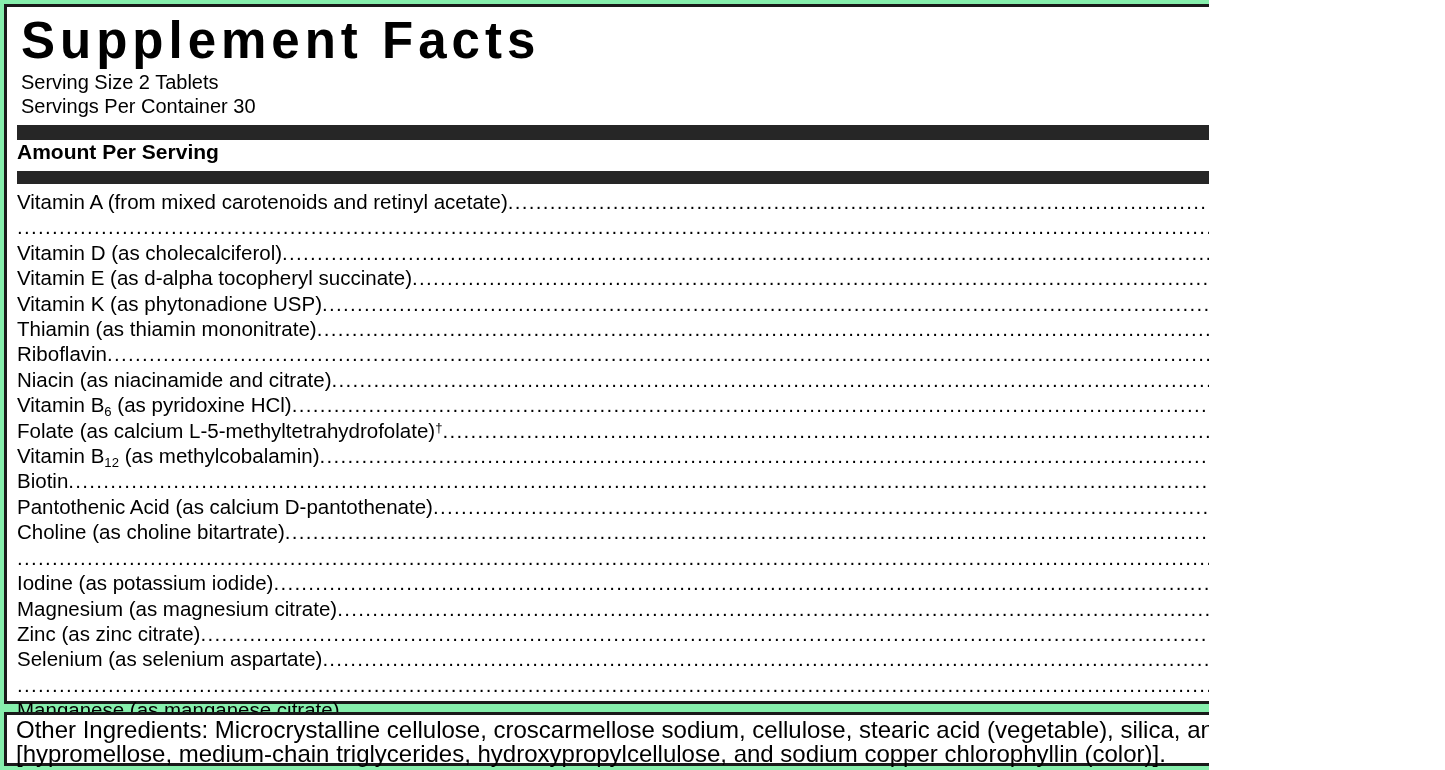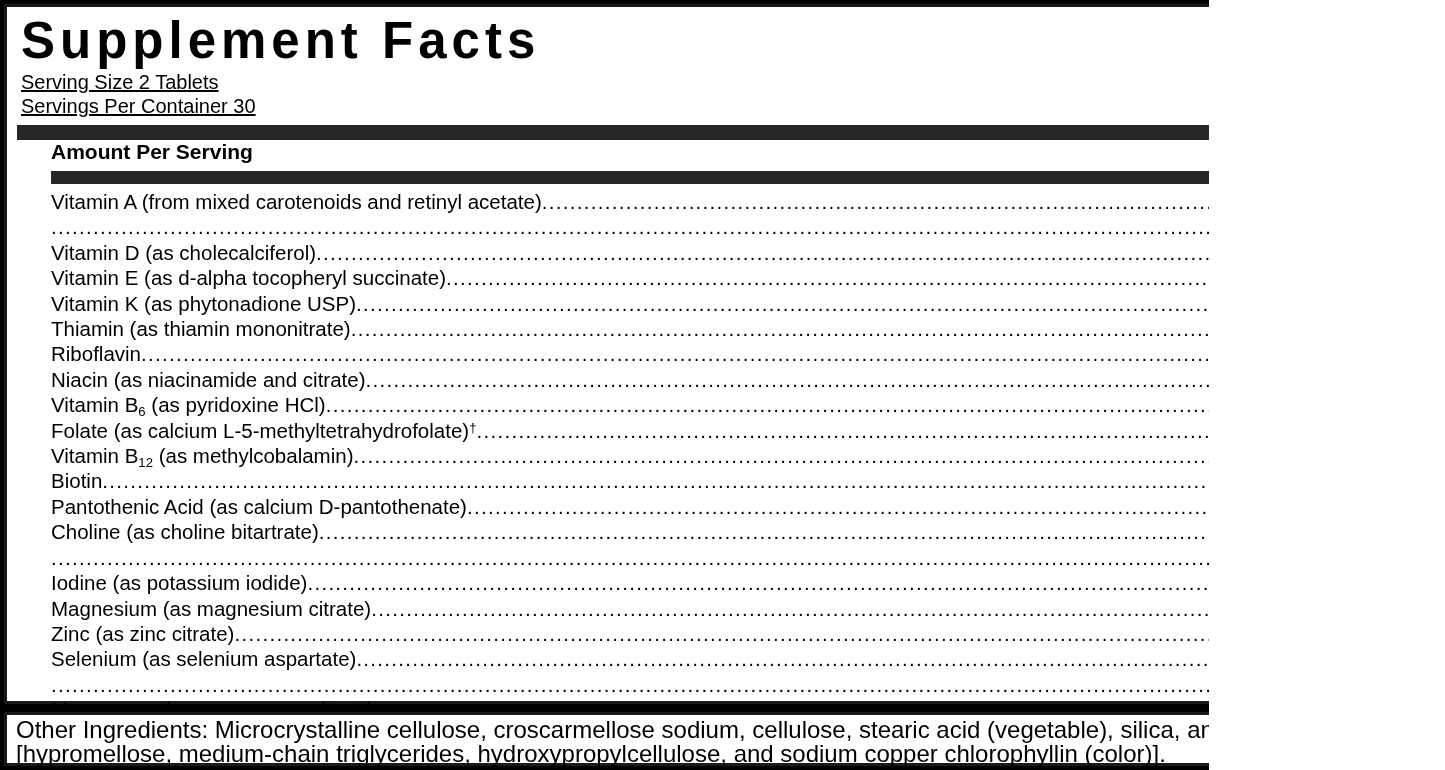--- a/index.html
+++ b/index.html
@@ -9,21 +9,21 @@
   }
   body {
     font-family: "Liberation Sans", sans-serif;
     color: #000000;
   }
   #label {
     position: relative;
     width: 1209px;
     height: 770px;
     box-sizing: border-box;
-    background: #000000;
+    background: #86efac;
     overflow: hidden;
   }
 
   
   .panel {
     position: absolute;
     left: 4px;
     top: 4px;
     width: 1437px;
     height: 700px;
@@ -39,21 +39,20 @@
     letter-spacing: 5px;
     line-height: 1;
     padding: 8px 0 0 14px;
     white-space: nowrap;
   }
 
   .serving-block {
     padding: 5px 0 0 14px;
     font-size: 20px;
     line-height: 1.18;
-    text-decoration: underline;
   }
 
   
   .bar-thick {
     height: 15px;
     background: #262626;
     margin: 7px 10px 0 10px;
   }
   .bar-inline {
     height: 13px;
@@ -62,21 +61,20 @@
   }
 
   
   .columns {
     position: absolute;
     left: 0;
     right: 0;
     top: 131px;
     bottom: 0;
     display: flex;
-    margin-left: 34px;
   }
   .col {
     position: relative;
     box-sizing: border-box;
     flex: 0 0 50%;
     padding: 0 10px;
   }
   .col-left  { border-right: 2px solid #1a1a1a; }
 
   .hdr-row {

